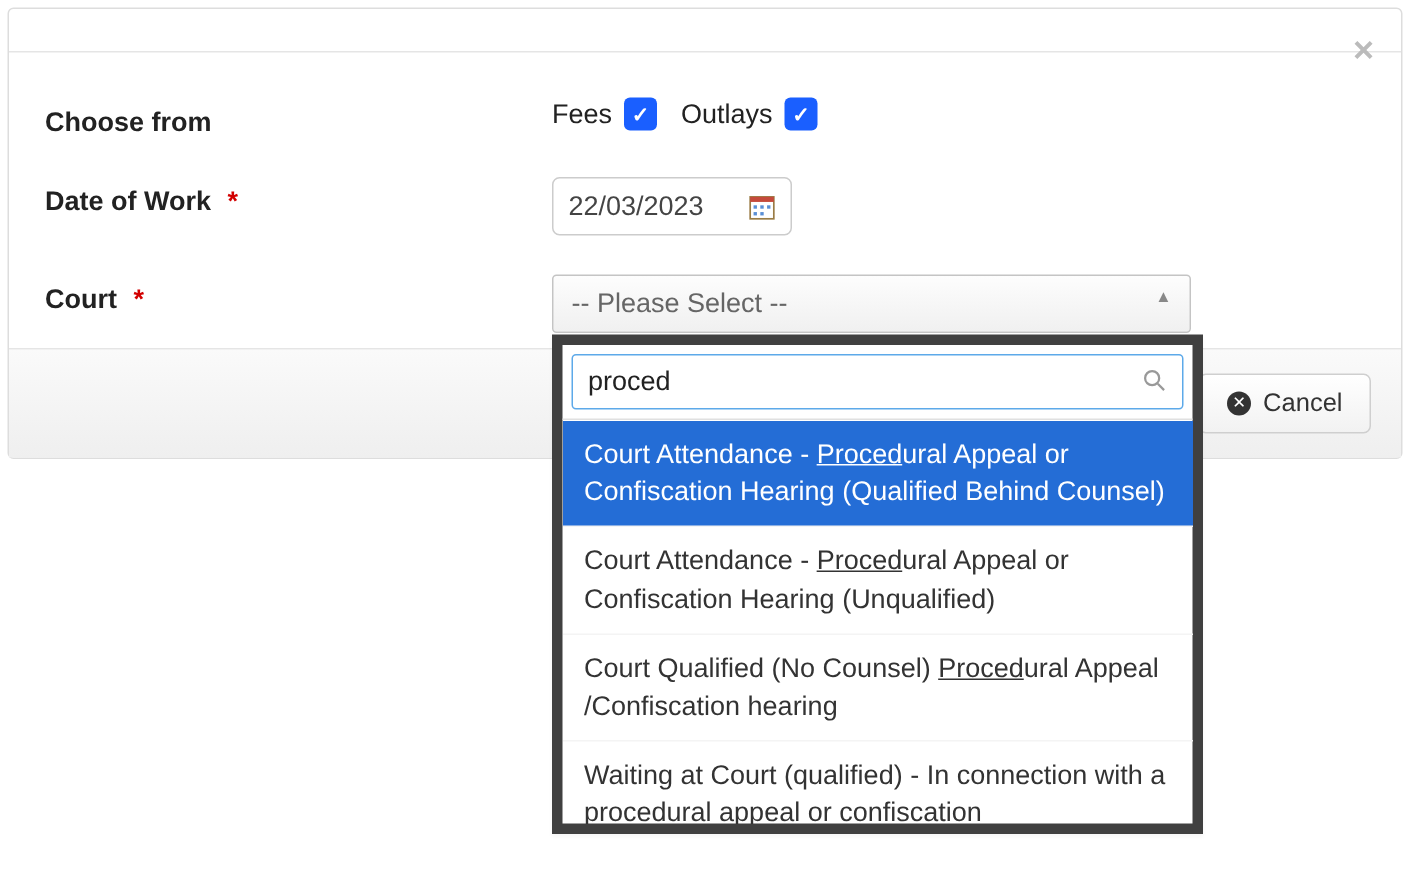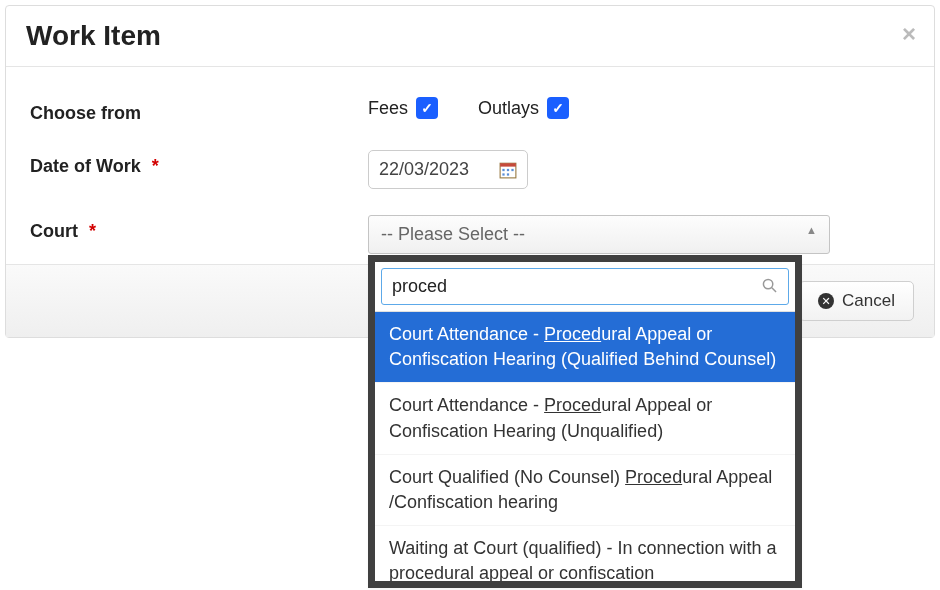--- a/index.html
+++ b/index.html
@@ -53,21 +53,21 @@
     font-size: 18px;
     font-weight: 700;
     color: #222;
     padding-top: 6px;
   }
   .req { color: #d20000; margin-left: 6px; font-weight: 700; }
   .input-col {
     flex: 1;
     display: flex;
     align-items: center;
-    gap: 40px;
+    gap: 16px;
     position: relative;
   }
   .checkbox-group {
     display: flex;
     align-items: center;
     gap: 8px;
     font-size: 18px;
     color: #222;
   }
   .chk {
@@ -98,21 +98,21 @@
     font-size: 18px;
     color: #444;
     outline: none;
     width: 110px;
   }
   .cal-icon {
     width: 18px;
     height: 18px;
   }
   .select-box {
-    width: 462px;
+    width: 426px;
     border: 1px solid #c4c4c4;
     border-radius: 3px;
     background: linear-gradient(#fdfdfd,#f0f0f0);
     padding: 8px 12px;
     font-size: 18px;
     color: #666;
     display: flex;
     justify-content: space-between;
     cursor: pointer;
   }
@@ -217,21 +217,20 @@
   .options-list::-webkit-scrollbar-track { background: #f1f1f1; border-left: 1px solid #ddd; }
   .options-list::-webkit-scrollbar-thumb { background: #c8c8c8; border: 3px solid #f1f1f1; border-radius: 2px; }
   .options-list::-webkit-scrollbar-button { background: #f1f1f1; height: 18px; border: 1px solid #ddd; }
 </style>
 </head>
 <body>
 
 <div class="modal">
 
   <div class="modal-header">
-    <div class="modal-title">Work Item</div>
     <div class="close-btn">×</div>
   </div>
 
   <div class="modal-body">
 
     <div class="form-row">
       <div class="label-col">Choose from</div>
       <div class="input-col">
         <div class="checkbox-group">
           <span>Fees</span>

